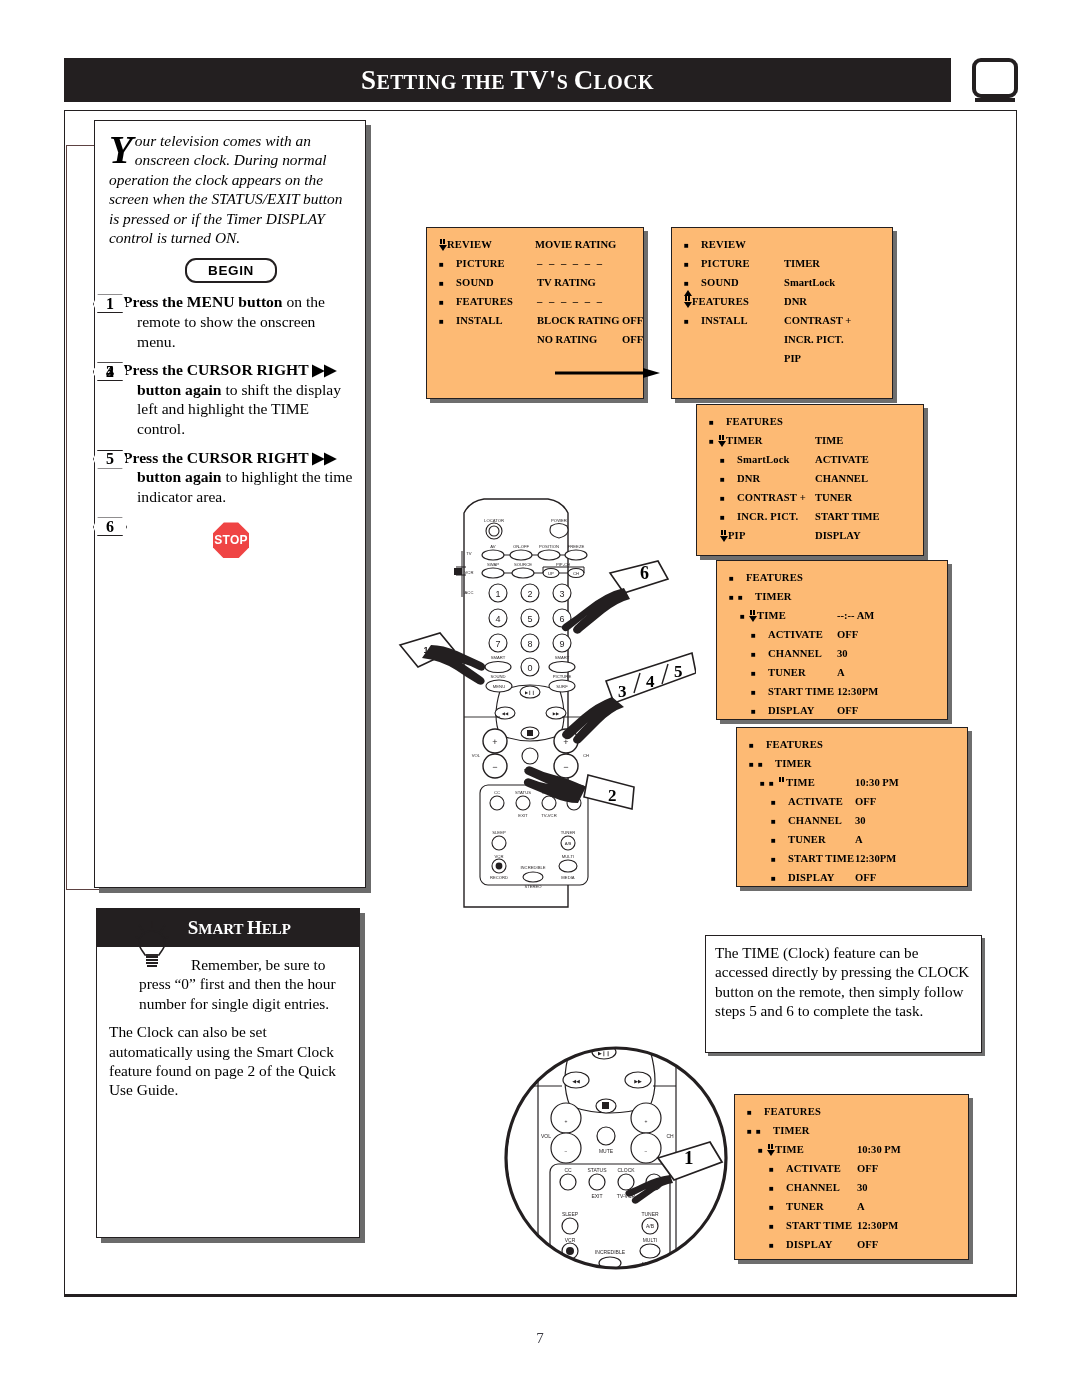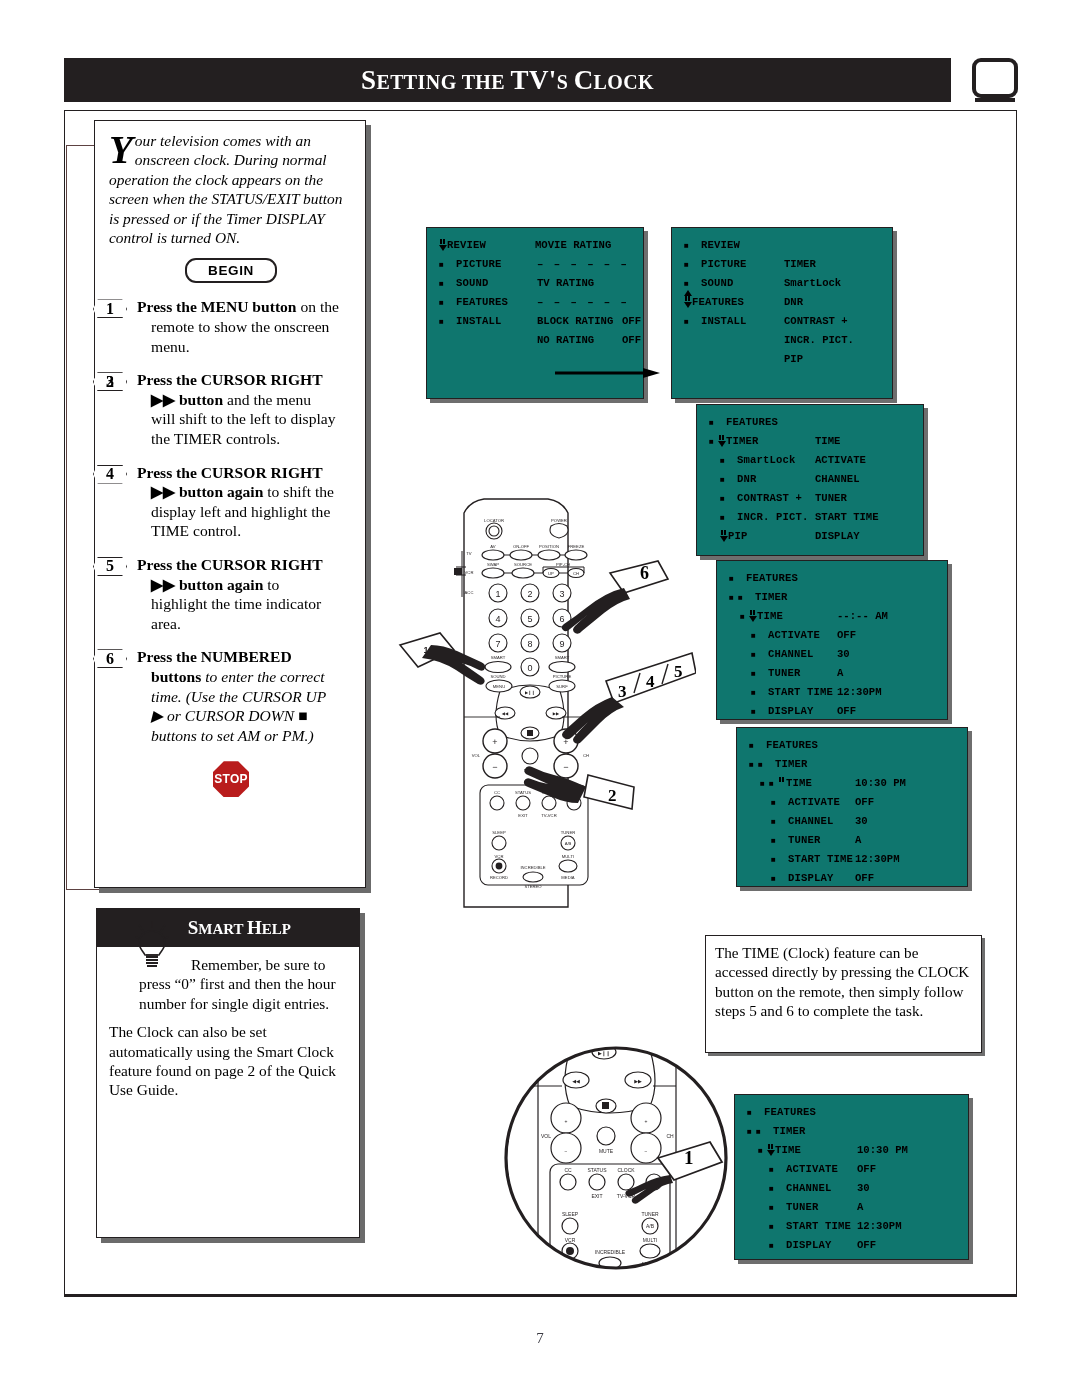--- a/index.html
+++ b/index.html
@@ -50,49 +50,49 @@
 
   .step{position:relative;margin:9px 0 0 0;padding-left:28px;}
   .step .num{position:absolute;left:-16px;top:2px;width:34px;height:19px;
              display:flex;align-items:center;justify-content:center;
              font-family:"Liberation Serif",serif;font-weight:bold;font-size:16px;}
   .step .num .hex{position:absolute;inset:0;border:1.5px solid #231f20;
                   transform:skewX(-0deg);
                   clip-path:polygon(0% 50%,14% 0%,86% 0%,100% 50%,86% 100%,14% 100%);
                   background:#fff;}
   .step .num b{position:relative;z-index:2;}
-  .step p{margin:14px;font-family:"Liberation Serif",serif;font-size:15.6px;
+  .step p{margin:0;font-family:"Liberation Serif",serif;font-size:15.6px;
           line-height:19.6px;text-indent:-14px;}
   .step p b{font-weight:bold;}
   .ital{font-style:italic;}
 
-  #stop-sign{margin:16px auto 0 auto;width:36px;height:36px;background:#b91c1c;
+  #stop-sign{margin:16px auto 0 auto;width:36px;height:36px;background:#ef4444;
              clip-path:polygon(30% 0,70% 0,100% 30%,100% 70%,70% 100%,30% 100%,0 70%,0 30%);
              display:flex;align-items:center;justify-content:center;}
   #stop-sign span{color:#fff;font-family:"Liberation Sans",sans-serif;
                   font-weight:bold;font-size:12px;letter-spacing:.3px;}
 
   
   #smart-help{position:absolute;left:96px;top:908px;width:264px;height:330px;
               background:#fff;border:1.3px solid #231f20;box-sizing:border-box;
               box-shadow:5px 5px 0 #6b6b6b;}
   #sh-bar{height:38px;background:#231f20;color:#fff;position:relative;
           display:flex;align-items:center;justify-content:flex-end;padding-right:68px;}
   #sh-title{font-family:"Liberation Serif",serif;font-weight:bold;font-size:19px;}
   #sh-title .sc{font-size:15px;}
   #bulb{position:absolute;left:38px;top:10px;width:34px;height:52px;z-index:5;}
   #sh-body{padding:8px 12px 0 12px;}
   #sh-body p{margin:0 0 9px 0;font-family:"Liberation Serif",serif;
              font-size:15.4px;line-height:19.4px;}
   #sh-body p.first{text-indent:52px;padding-left:30px;}
 
   
-  .menu{position:absolute;background:#0f766e;border:1.3px solid #231f20;
+  .menu{position:absolute;background:#fdba74;border:1.3px solid #231f20;
         box-sizing:border-box;box-shadow:4px 4px 0 #6e6e6e;
-        font-family:Liberation Mono, monospace;}
+        font-family:Liberation Serif, serif;}
   .mrow{display:flex;align-items:flex-start;height:19px;
         font-size:10.6px;font-weight:bold;letter-spacing:.15px;}
   .mrow .bul{width:9px;flex:none;font-size:8px;line-height:14px;}
   .mrow .lab{flex:none;}
   .dashes{letter-spacing:2px;font-weight:bold;}
 
   
   .updown{position:relative;display:inline-block;width:8px;height:15px;
           vertical-align:top;}
   .updown i{position:absolute;left:1px;width:2px;height:5px;background:#000;}
@@ -173,21 +173,20 @@
           <span class="hex"></span>
           <b>2</b>
         </span>
     </div>
 
     <div class="step">
       <span class="num">
           <span class="hex"></span>
           <b>3</b>
         </span>
-      <p><b>Press the CURSOR RIGHT ▶▶ button</b><span> and the menu will shift to the left to display the TIMER controls.</span></p>
     </div>
 
     <div class="step">
       <span class="num">
           <span class="hex"></span>
           <b>4</b>
         </span>
       <p><b>Press the CURSOR RIGHT ▶▶ button again</b><span> to shift the display left and highlight the TIME control.</span></p>
     </div>
 
@@ -197,21 +196,20 @@
           <b>5</b>
         </span>
       <p><b>Press the CURSOR RIGHT ▶▶ button again</b><span> to highlight the time indicator area.</span></p>
     </div>
 
     <div class="step">
       <span class="num">
           <span class="hex"></span>
           <b>6</b>
         </span>
-      <p><b>Press the NUMBERED buttons</b><span class="ital"> to enter the correct time. (Use the CURSOR UP ▶ or CURSOR DOWN ■ buttons to set AM or PM.)</span></p>
     </div>
 
     <div id="stop-sign">
       <span>STOP</span>
     </div>
   </div>
 </div>
 
 <div id="smart-help">
   <div id="sh-bar">

